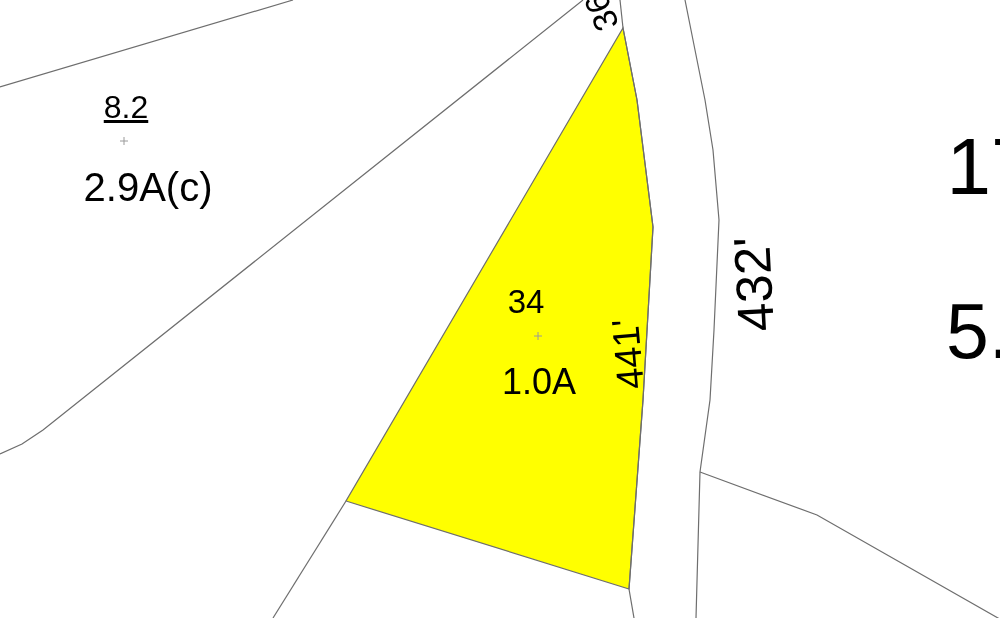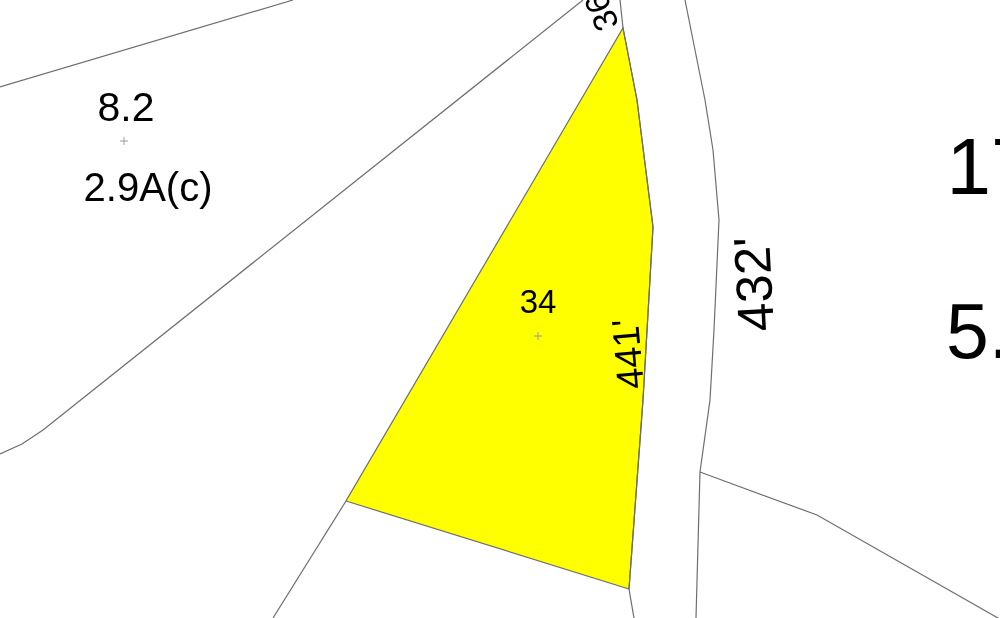--- a/index.html
+++ b/index.html
@@ -31,22 +31,23 @@
       <polyline points="583,0 43,430 22,444 0,454" fill="none" stroke="#6e6e6e" stroke-width="1.2"></polyline>
       <polyline points="620,0 623,28" fill="none" stroke="#6e6e6e" stroke-width="1.2"></polyline>
       <polyline points="623,28 637,100 653,227 643,400 629,589 634,618" fill="none" stroke="#6e6e6e" stroke-width="1.2"></polyline>
       <polyline points="685,0 695,50 705,100 713,150 719,220 714,330 710,400 700,472 696,618" fill="none" stroke="#6e6e6e" stroke-width="1.2"></polyline>
       <polyline points="700,472 817,515 1005,622" fill="none" stroke="#6e6e6e" stroke-width="1.2"></polyline>
       <polyline points="346,501 273,618" fill="none" stroke="#6e6e6e" stroke-width="1.2"></polyline>
       <path d="M 120 141 H 128 M 124 137 V 145" stroke="#9a9a9a" stroke-width="1" fill="none"></path>
       <path d="M 534 336 H 542 M 538 332 V 340" stroke="#9a9a9a" stroke-width="1" fill="none"></path>
     </svg>
   <div class="labels-layer">
-      <div class="map-label" style="left: 126px; top: 107px; font-size: 41px; transform: translate(-50%, -50%) rotate(0deg);">8.2</div>
+      <div class="map-label" style="left: 126px; top: 107px; font-size: 32px; transform: translate(-50%, -50%) rotate(0deg); text-decoration: underline;">8.2</div>
       <div class="map-label" style="left: 148px; top: 187px; font-size: 40px; transform: translate(-50%, -50%) rotate(0deg);">2.9A(c)</div>
-      <div class="map-label" style="left: 538px; top: 301px; font-size: 33px; transform: translate(-50%, -50%) rotate(0deg);">34</div>
+      <div class="map-label" style="left: 526px; top: 301px; font-size: 33px; transform: translate(-50%, -50%) rotate(0deg);">34</div>
+      <div class="map-label" style="left: 539px; top: 382px; font-size: 36px; transform: translate(-50%, -50%) rotate(0deg);">1.0A</div>
       <div class="map-label" style="left: 628px; top: 354px; font-size: 38px; transform: translate(-50%, -50%) rotate(-95deg);">441'</div>
       <div class="map-label" style="left: 754px; top: 284px; font-size: 51px; transform: translate(-50%, -50%) rotate(-93deg);">432'</div>
       <div class="map-label" style="left: 600px; top: 9px; font-size: 34px; transform: translate(-50%, -50%) rotate(-112deg);">36'</div>
       <div class="map-label" style="left: 991px; top: 167px; font-size: 80px; transform: translate(-50%, -50%) rotate(0deg);">17</div>
       <div class="map-label" style="left: 978px; top: 331px; font-size: 77px; transform: translate(-50%, -50%) rotate(0deg);">5.</div>
     </div>
 </div>
 
 </body></html>

